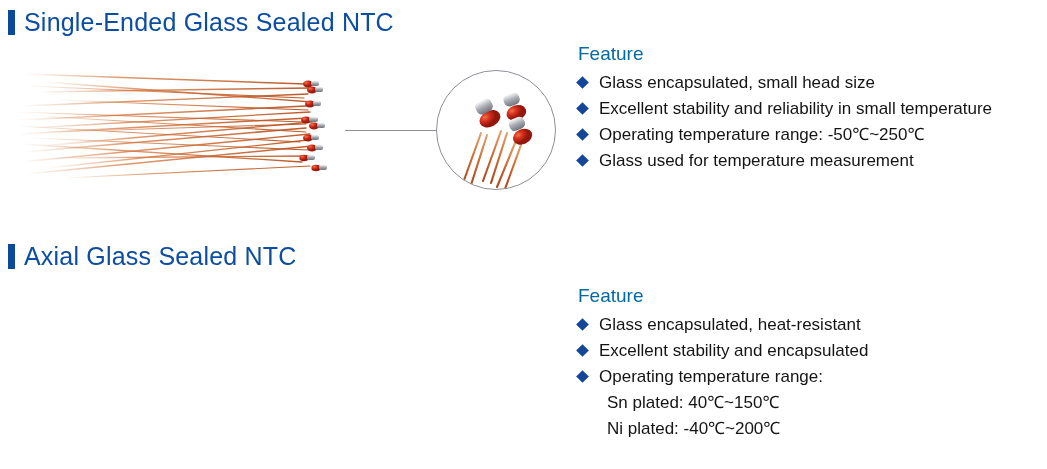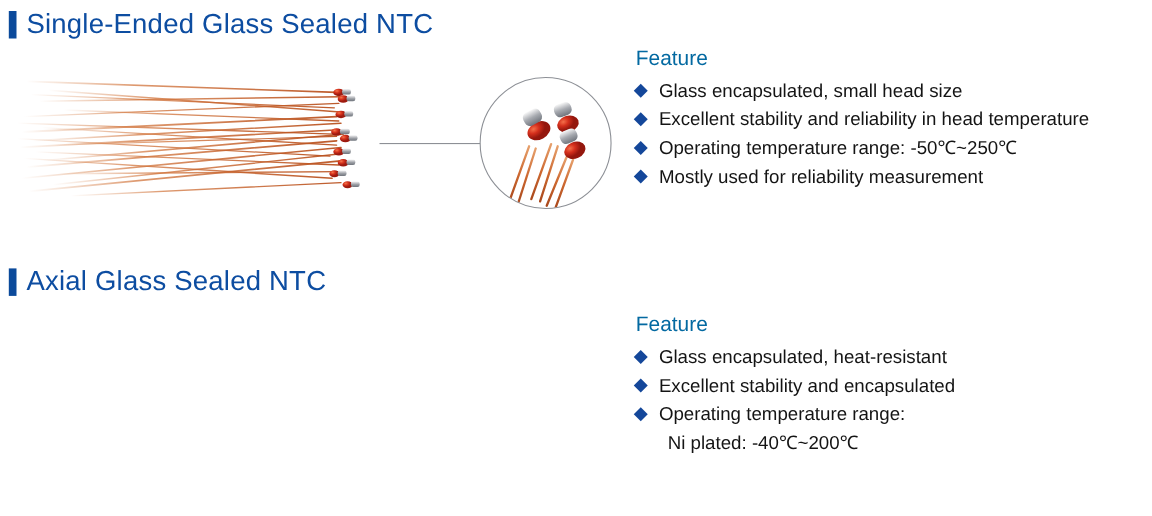--- a/index.html
+++ b/index.html
@@ -248,29 +248,29 @@
 
   <div class="feature-panel">
     <div class="feature-heading">Feature</div>
     <ul class="feature-list">
       <li class="feature-item">
         <span class="bullet"></span>
         <span>Glass encapsulated, small head size</span>
       </li>
       <li class="feature-item">
         <span class="bullet"></span>
-        <span>Excellent stability and reliability in head temperature</span>
+        <span>Excellent stability and reliability in small temperature</span>
       </li>
       <li class="feature-item">
         <span class="bullet"></span>
         <span>Operating temperature range: -50℃~250℃</span>
       </li>
       <li class="feature-item">
         <span class="bullet"></span>
-        <span>Mostly used for reliability measurement</span>
+        <span>Glass used for temperature measurement</span>
       </li>
     </ul>
   </div>
 </div>
 
 <div class="section" id="section-2">
 
   <div class="title-row">
     <div class="title-bar"></div>
     <div class="title-text">Axial Glass Sealed NTC</div>
@@ -285,15 +285,16 @@
       </li>
       <li class="feature-item">
         <span class="bullet"></span>
         <span>Excellent stability and encapsulated</span>
       </li>
       <li class="feature-item">
         <span class="bullet"></span>
         <span>Operating temperature range:</span>
       </li>
     </ul>
+    <div class="subline">Sn plated: 40℃~150℃</div>
     <div class="subline">Ni plated: -40℃~200℃</div>
   </div>
 </div>
 
 </body></html>

